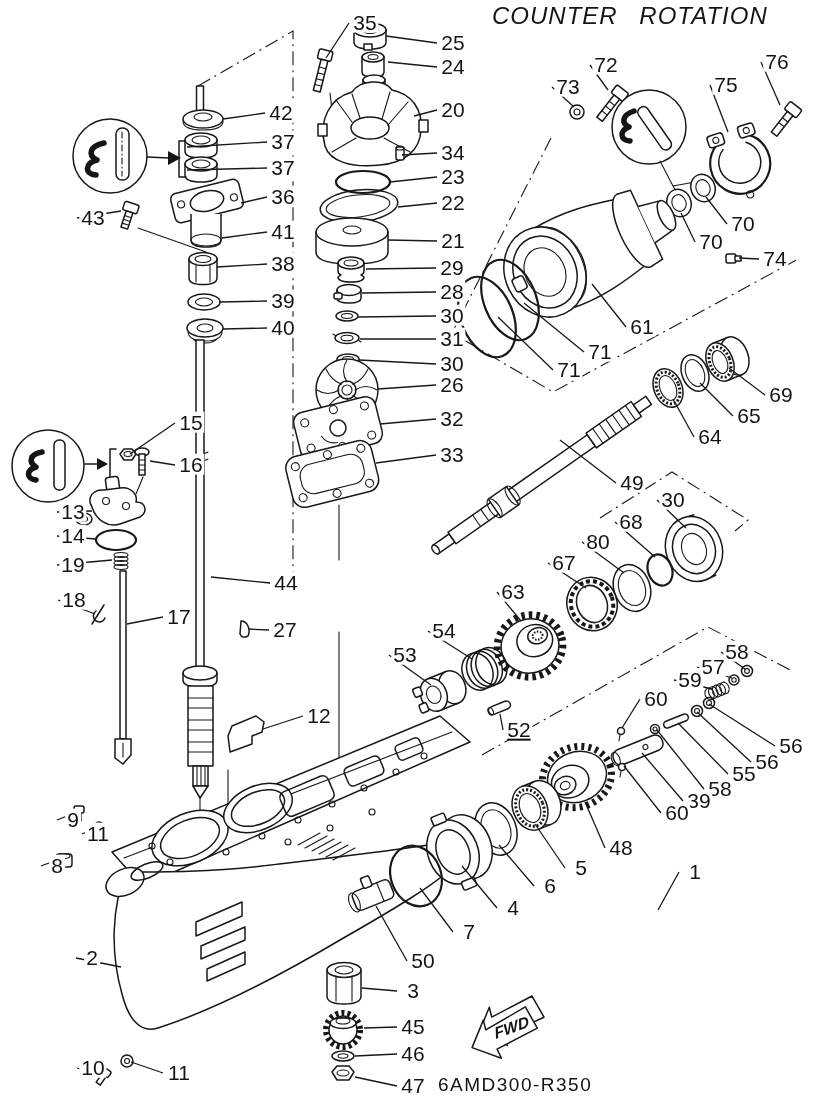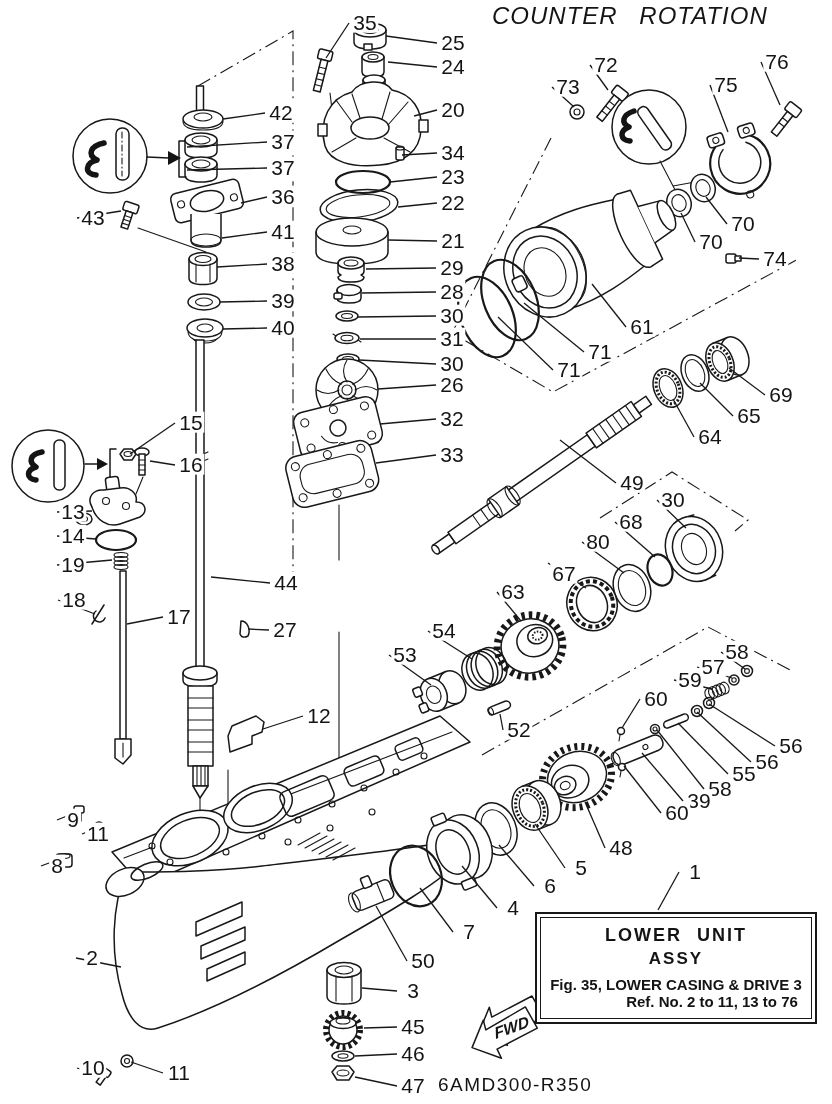--- a/index.html
+++ b/index.html
@@ -753,44 +753,36 @@
       <div class="callout" style="left: 626px; top: 327px;">61</div>
       <div class="callout" style="left: 584px; top: 352px;">71</div>
       <div class="callout" style="left: 553px; top: 370px;">71</div>
       <div class="callout" style="left: 765px; top: 395px;">69</div>
       <div class="callout" style="left: 733px; top: 416px;">65</div>
       <div class="callout" style="left: 694px; top: 437px;">64</div>
       <div class="callout" style="left: 616px; top: 483px;">49</div>
       <div class="callout" style="left: 657px; top: 500px;">30</div>
       <div class="callout" style="left: 615px; top: 522px;">68</div>
       <div class="callout" style="left: 582px; top: 542px;">80</div>
-      <div class="callout" style="left: 548px; top: 563px; margin-top: 11px;">67</div>
+      <div class="callout" style="left: 548px; top: 563px;">67</div>
       <div class="callout" style="left: 497px; top: 592px;">63</div>
       <div class="callout" style="left: 428px; top: 631px;">54</div>
       <div class="callout" style="left: 389px; top: 655px;">53</div>
-      <div class="callout" style="left: 503px; top: 730px;">52</div>
+      <div class="callout" style="left: 503px; top: 730px; text-decoration: underline;">52</div>
       <div class="callout" style="left: 721px; top: 652px;">58</div>
       <div class="callout" style="left: 697px; top: 667px;">57</div>
       <div class="callout" style="left: 674px; top: 680px;">59</div>
       <div class="callout" style="left: 640px; top: 699px;">60</div>
       <div class="callout" style="left: 775px; top: 746px;">56</div>
       <div class="callout" style="left: 751px; top: 762px;">56</div>
       <div class="callout" style="left: 728px; top: 774px;">55</div>
       <div class="callout" style="left: 704px; top: 789px;">58</div>
       <div class="callout" style="left: 683px; top: 801px;">39</div>
       <div class="callout" style="left: 661px; top: 813px;">60</div>
       <div class="callout" style="left: 679px; top: 872px;">1</div>
     </div>
 
 <div class="title">COUNTER ROTATION</div>
 
-<div class="infobox">
-  <div class="inner">
-    <div class="ib1">LOWER UNIT</div>
-    <div class="ib2">ASSY</div>
-    <div class="ib3">Fig. 35, LOWER CASING &amp; DRIVE 3</div>
-    <div class="ib4">Ref. No. 2 to 11, 13 to 76</div>
-  </div>
+
+<div class="code">6AMD300-R350</div>
+
 </div>
 
-<div class="code">6AMD300-R350</div>
-
-</div>
-
 </body></html>

